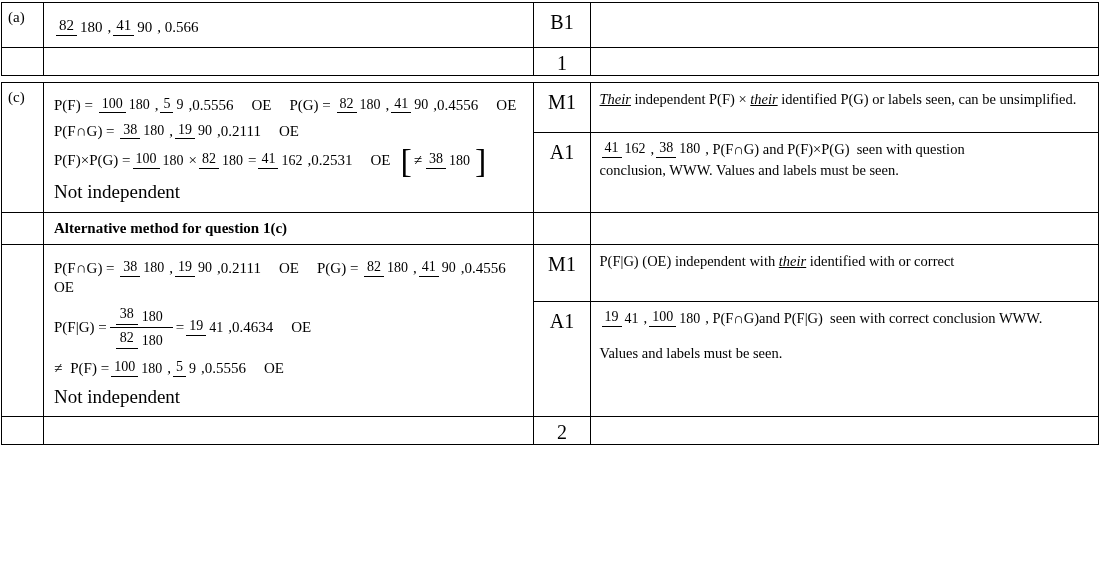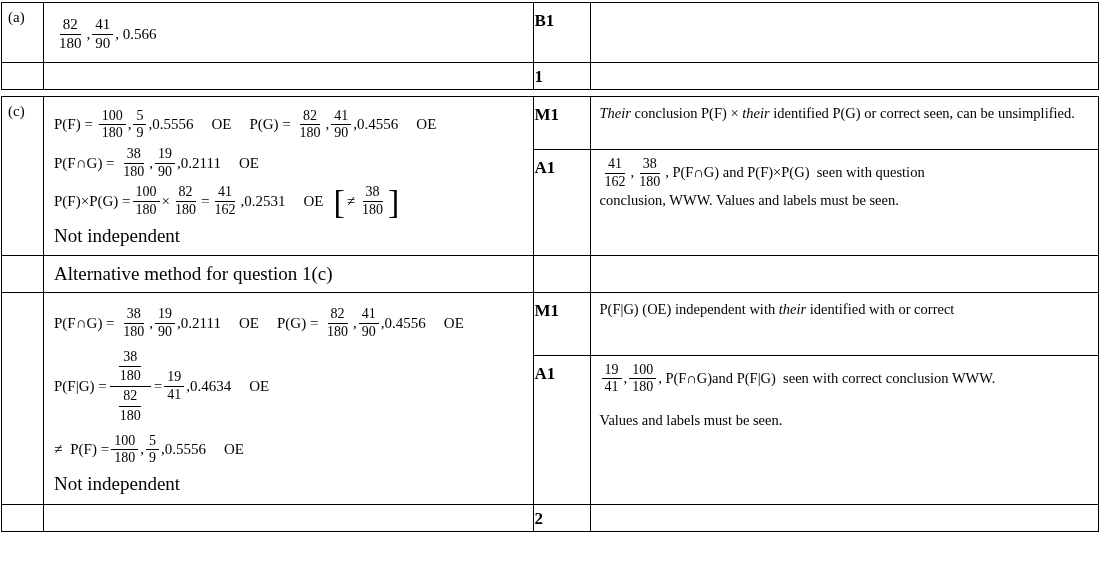--- a/index.html
+++ b/index.html
@@ -34,31 +34,31 @@
   .col-part   { width: 42px; }
   .col-work   { width: 490px; }
   .col-mark   { width: 56px; }
   .col-notes  { width: 508px; }
 
   .part-label {
     font-size: 15px;
     padding: 6px 0 0 6px;
   }
   .mark-code {
-    font-size: 17px;
-    font-weight: bold;
-    text-align: left;
+    font-size: 20px;
+    font-weight: normal;
+    text-align: center;
     padding: 8px 0 0 0;
   }
   .notes {
     font-size: 14.5px;
     line-height: 1.35;
     padding: 7px 10px 7px 9px;
   }
-  .notes i { font-style: italic; }
+  .notes i { font-style: italic; text-decoration: underline; }
 
   .work {
     font-size: 15px;
     line-height: 1.25;
     padding: 6px 8px 8px 10px;
   }
   .work .line {
     display: flex;
     align-items: center;
     flex-wrap: wrap;
@@ -67,21 +67,20 @@
   }
   .work .line:last-child { margin-bottom: 2px; }
 
   .lbl { white-space: pre; }
   .sp  { display: inline-block; width: 8px; }
   .sp-lg { display: inline-block; width: 18px; }
 
   
   .frac {
     display: inline-flex;
-    flex-direction: column;
     align-items: center;
     justify-content: center;
     vertical-align: middle;
     margin: 0 2px;
     line-height: 1.05;
     font-size: 14px;
   }
   .frac .num {
     padding: 0 3px 1px 3px;
     border-bottom: 1px solid #000;
@@ -111,22 +110,22 @@
     align-items: center;
     margin-left: 10px;
     font-size: 15px;
   }
   .bracket .bk {
     font-size: 34px;
     line-height: 0.8;
     font-weight: 300;
   }
   .alt-header {
-    font-size: 19px;
-    font-weight: normal;
+    font-size: 15px;
+    font-weight: bold;
     padding: 7px 0 7px 10px;
   }
   .blank-row td { height: 26px; }
   .notsep { font-size: 19px; margin-top: 4px; }
 </style>
 </head>
 <body>
 
 <div class="sheet">
 <table class="marks">
@@ -265,21 +264,21 @@
           </span>
         </div>
 
         <div class="notsep">Not independent</div>
       </div>
     </td>
     <td>
       <div class="mark-code">M1</div>
     </td>
     <td>
-      <div class="notes"><i>Their</i><span> conclusion P(F) × </span><i>their</i><span> identified P(G) or correct seen, can be unsimplified.</span></div>
+      <div class="notes"><i>Their</i><span> independent P(F) × </span><i>their</i><span> identified P(G) or labels seen, can be unsimplified.</span></div>
     </td>
   </tr>
 
   <tr>
     <td>
       <div class="mark-code">A1</div>
     </td>
     <td>
       <div class="notes">
         <div class="line" style="display:flex;align-items:center;margin:0;">

